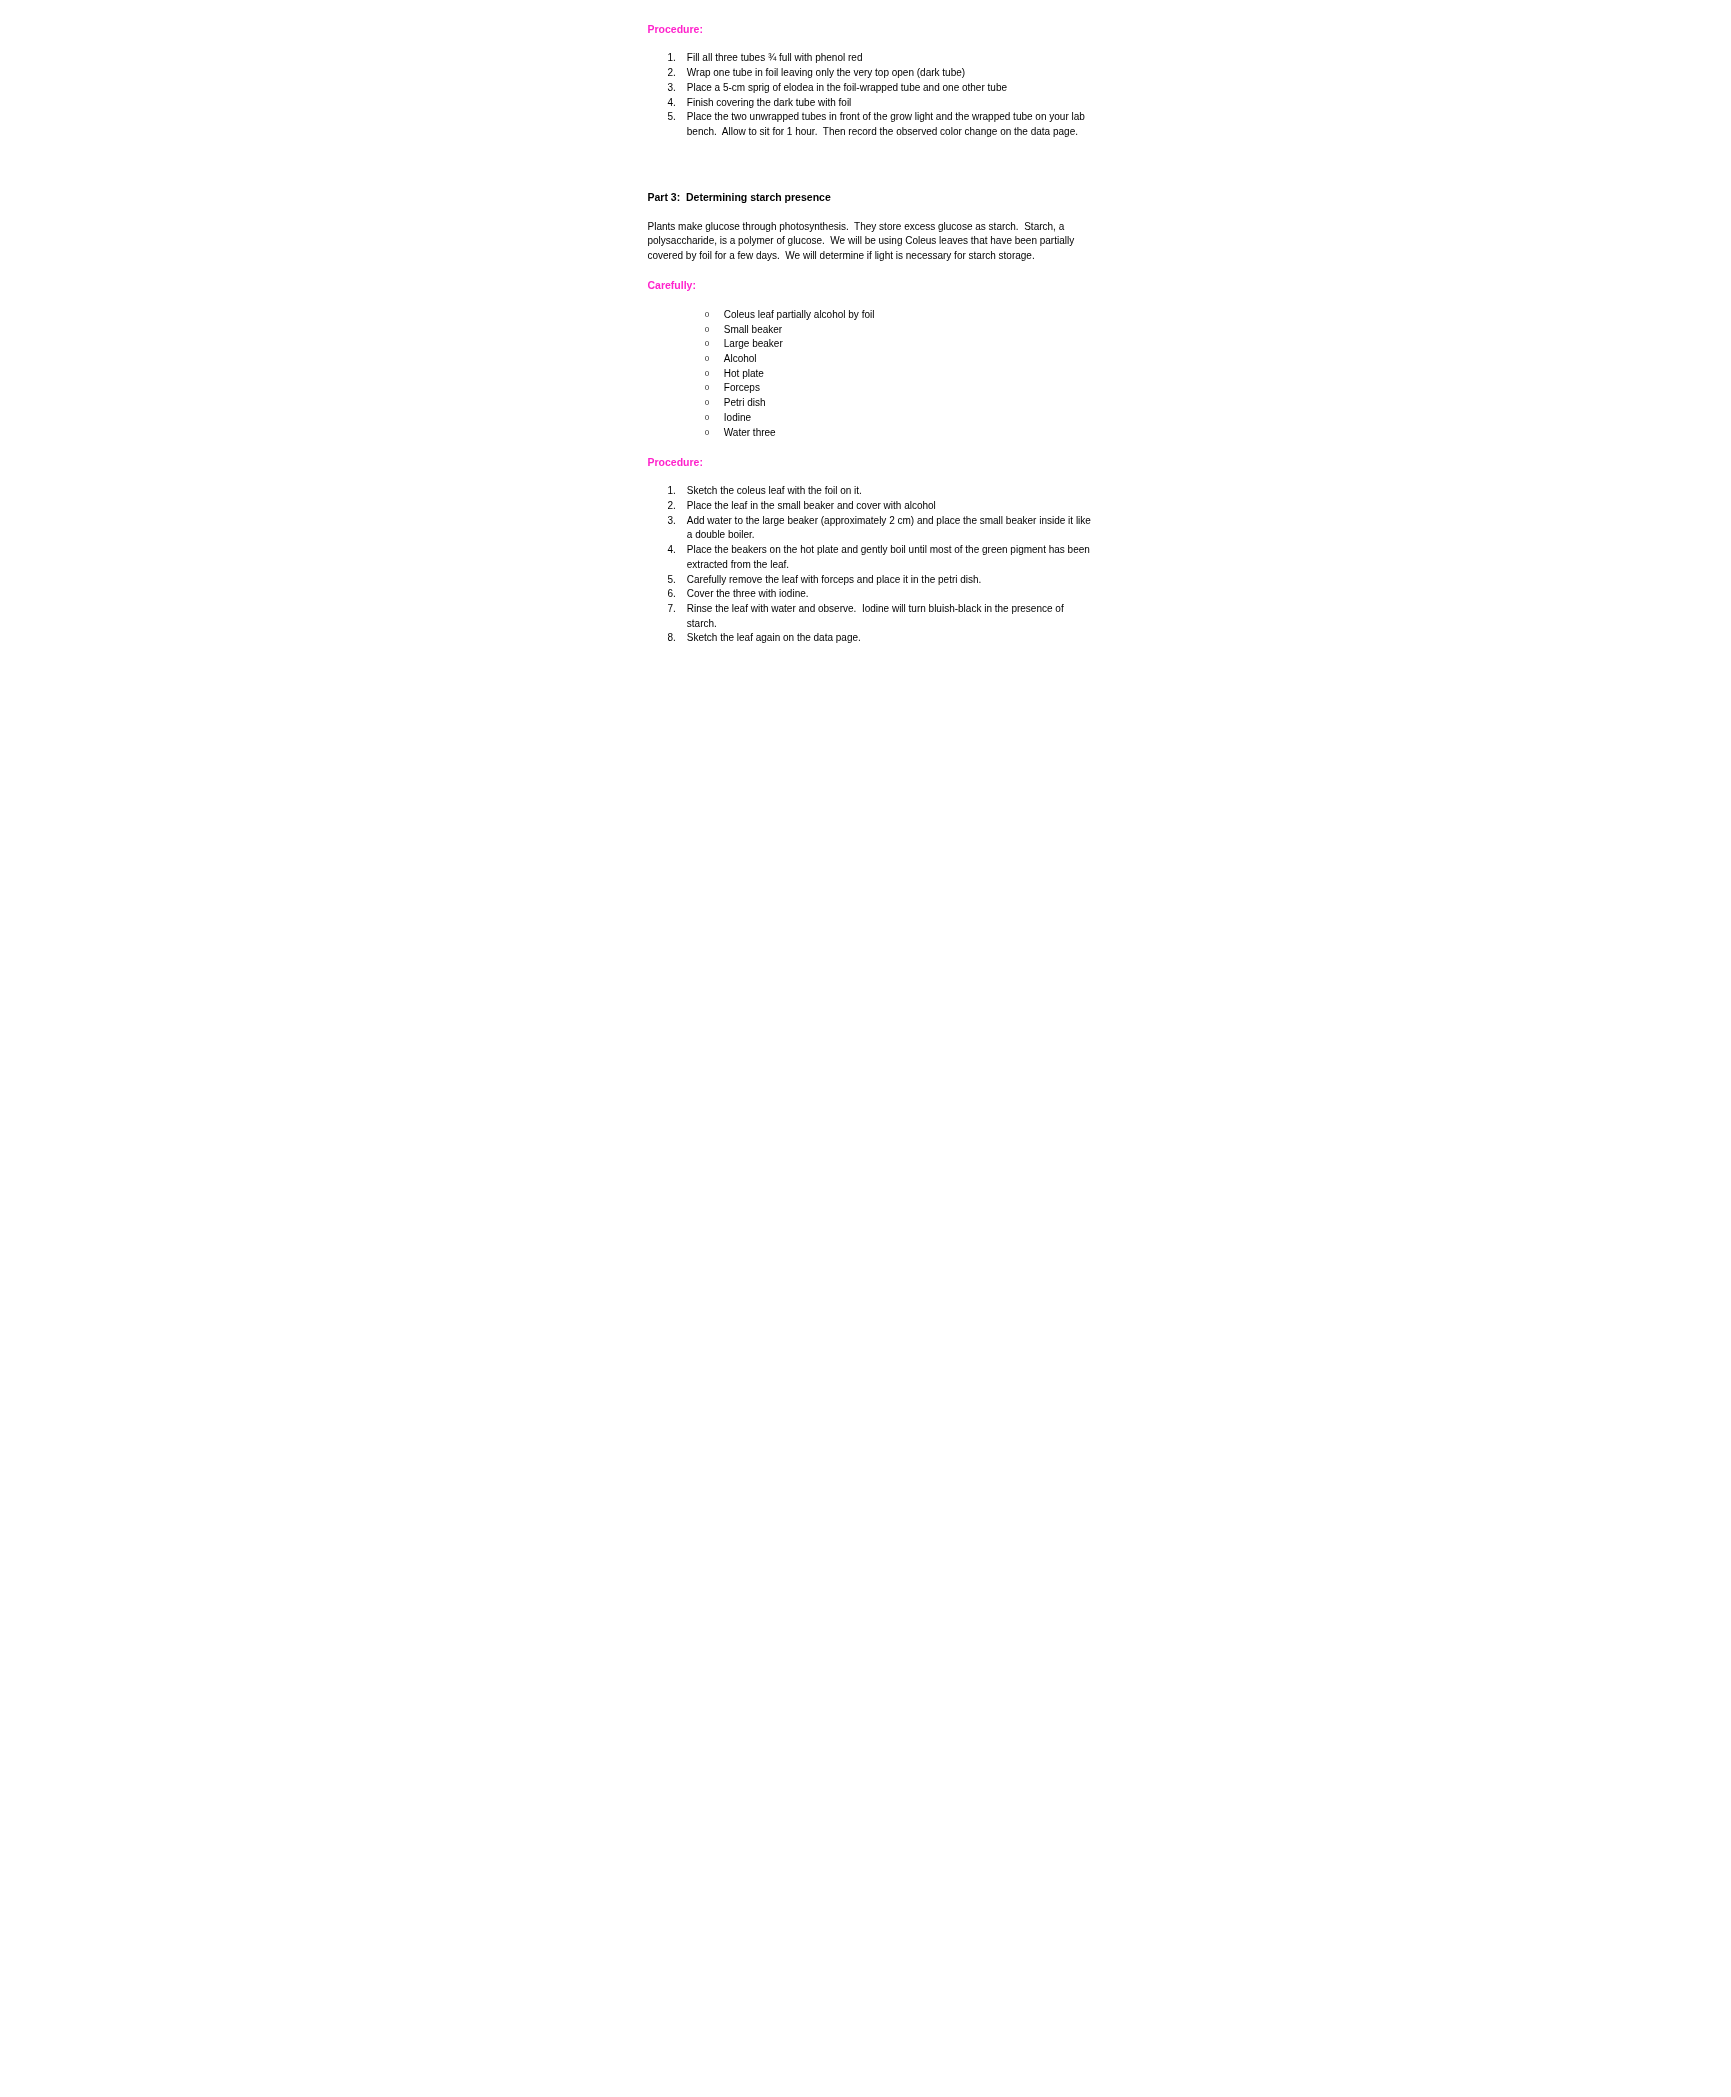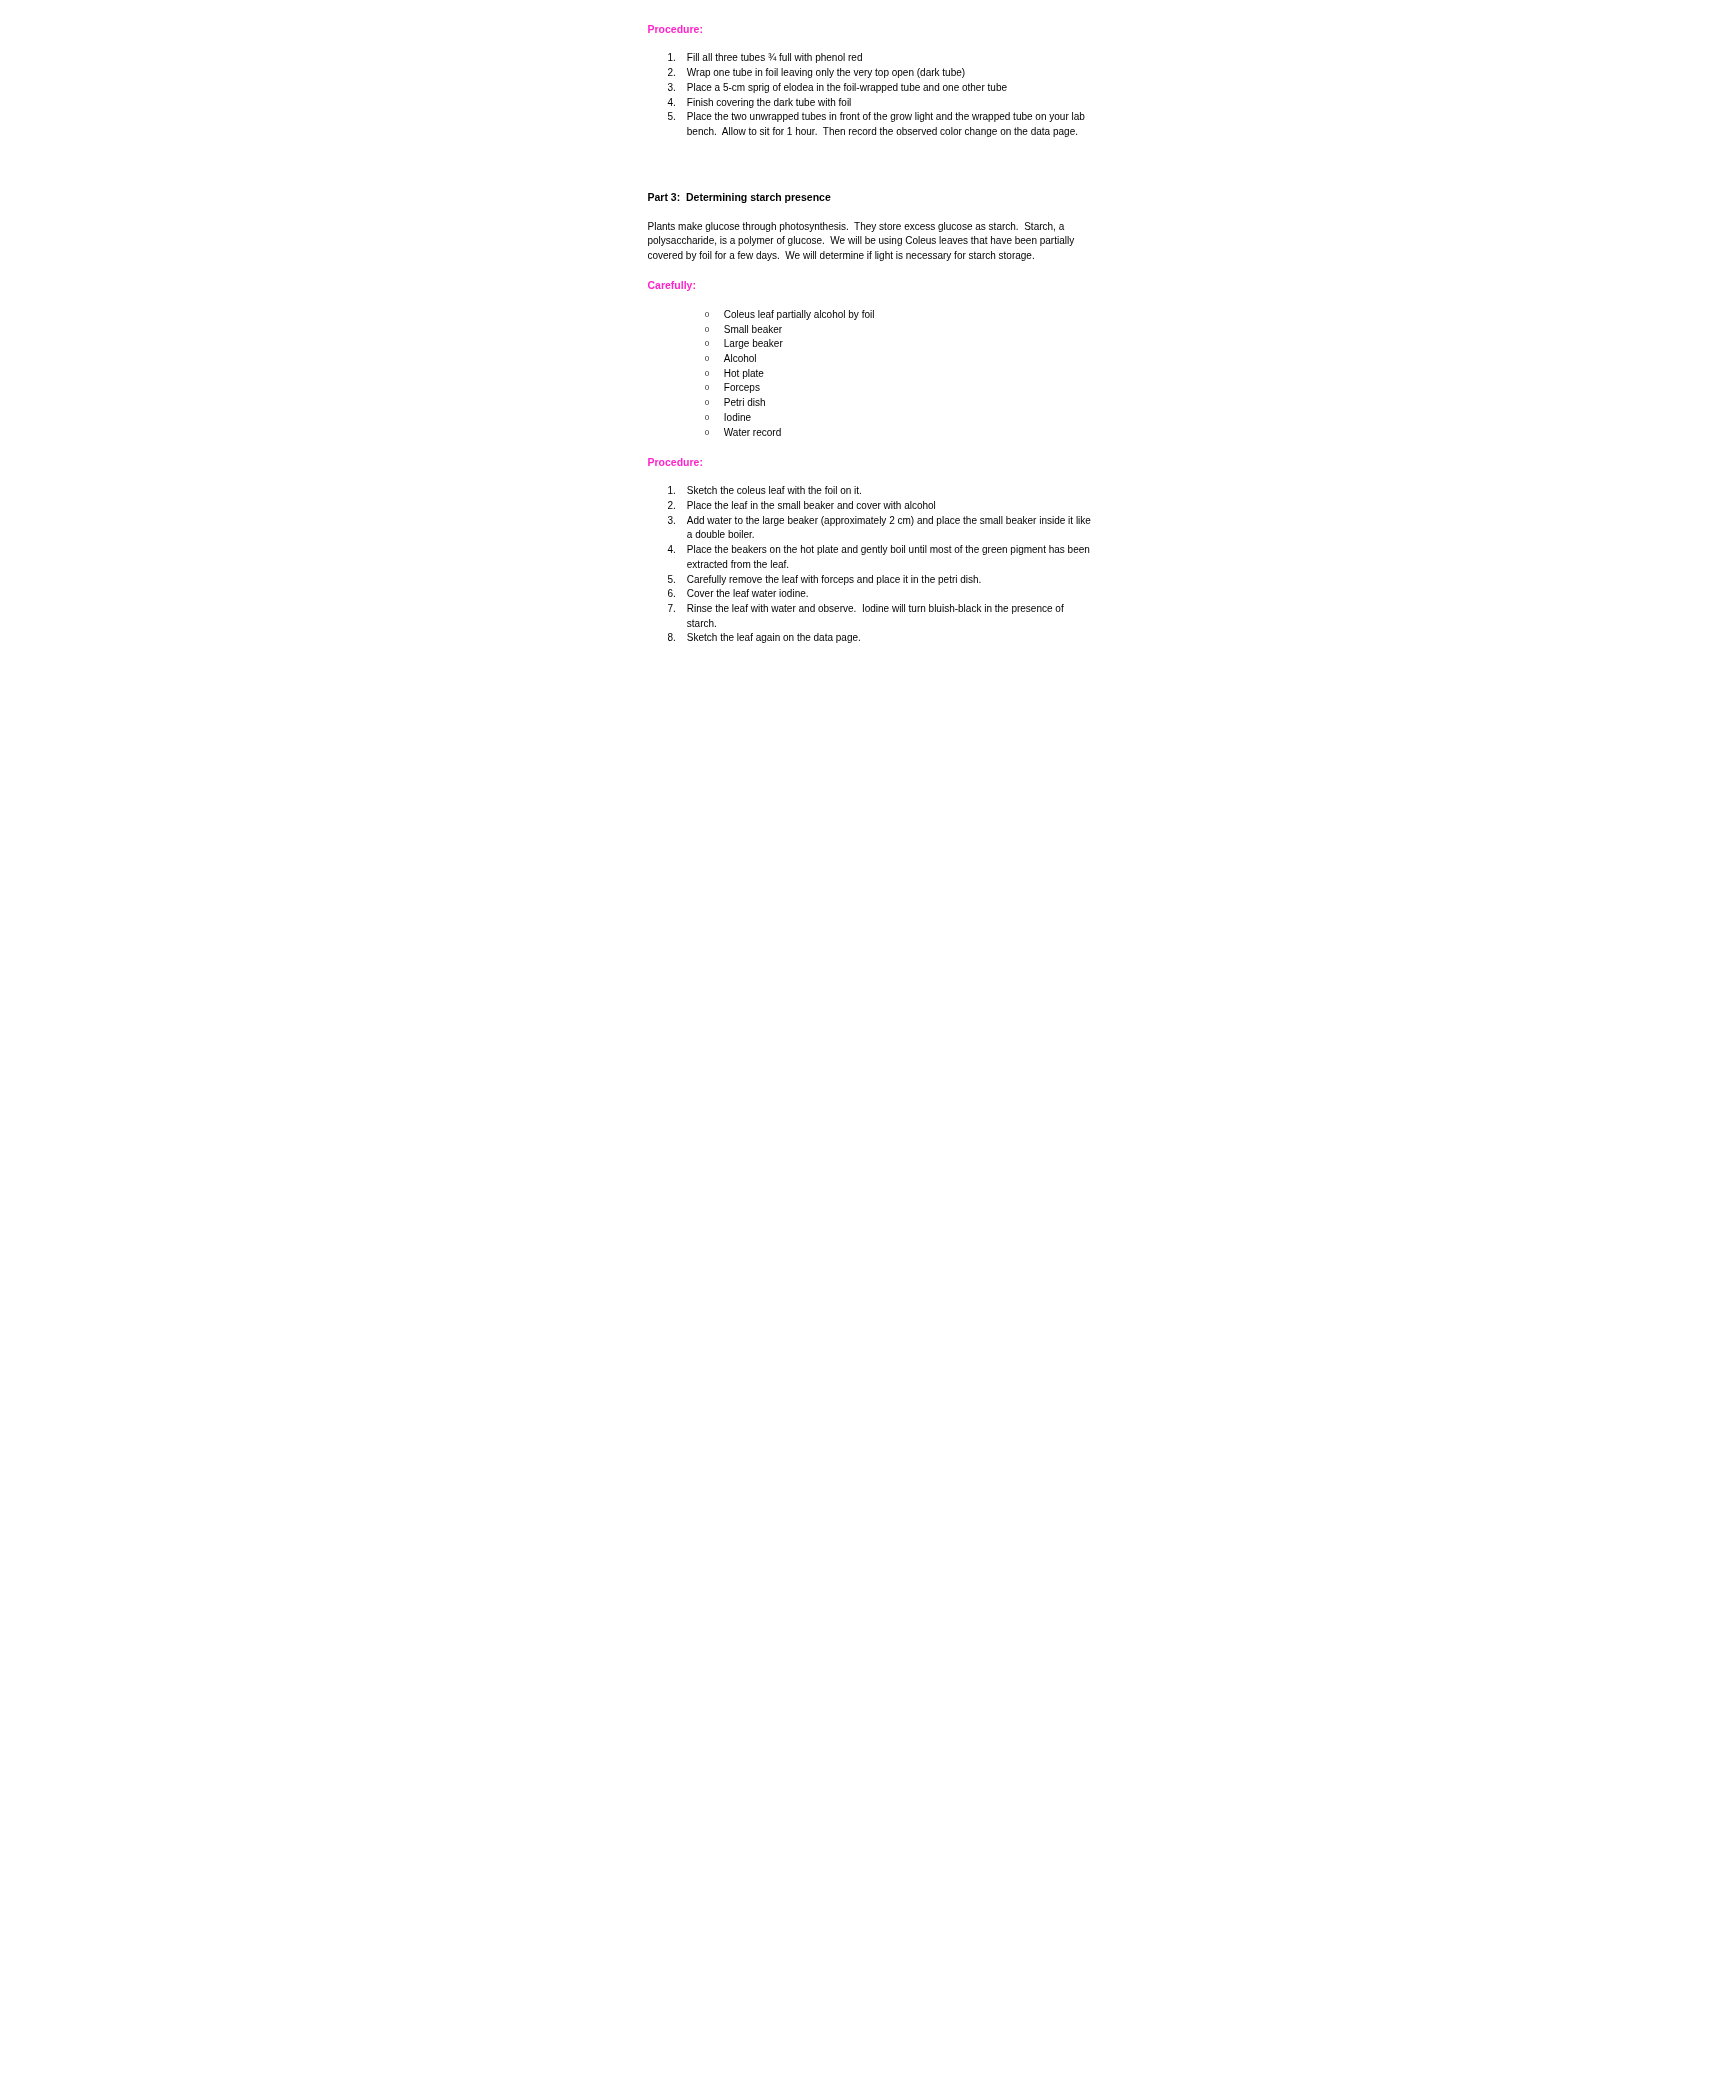--- a/index.html
+++ b/index.html
@@ -146,21 +146,21 @@
       <li>
         <span class="bullet">o</span>
         <span class="material-text">Petri dish</span>
       </li>
       <li>
         <span class="bullet">o</span>
         <span class="material-text">Iodine</span>
       </li>
       <li>
         <span class="bullet">o</span>
-        <span class="material-text">Water record</span>
+        <span class="material-text">Water three</span>
       </li>
     </ul>
   </section>
 
   <div class="blank-gap"></div>
 
   <section>
     <h2 class="accent-heading">Procedure:</h2>
     <div class="blank-gap"></div>
     <ol class="steps">
@@ -179,21 +179,21 @@
       <li>
         <span class="step-num">4.</span>
         <span class="step-text">Place the beakers on the hot plate and gently boil until most of the green pigment has been extracted from the leaf.</span>
       </li>
       <li>
         <span class="step-num">5.</span>
         <span class="step-text">Carefully remove the leaf with forceps and place it in the petri dish.</span>
       </li>
       <li>
         <span class="step-num">6.</span>
-        <span class="step-text">Cover the leaf water iodine.</span>
+        <span class="step-text">Cover the three with iodine.</span>
       </li>
       <li>
         <span class="step-num">7.</span>
         <span class="step-text">Rinse the leaf with water and observe.  Iodine will turn bluish-black in the presence of starch.</span>
       </li>
       <li>
         <span class="step-num">8.</span>
         <span class="step-text">Sketch the leaf again on the data page.</span>
       </li>
     </ol>

